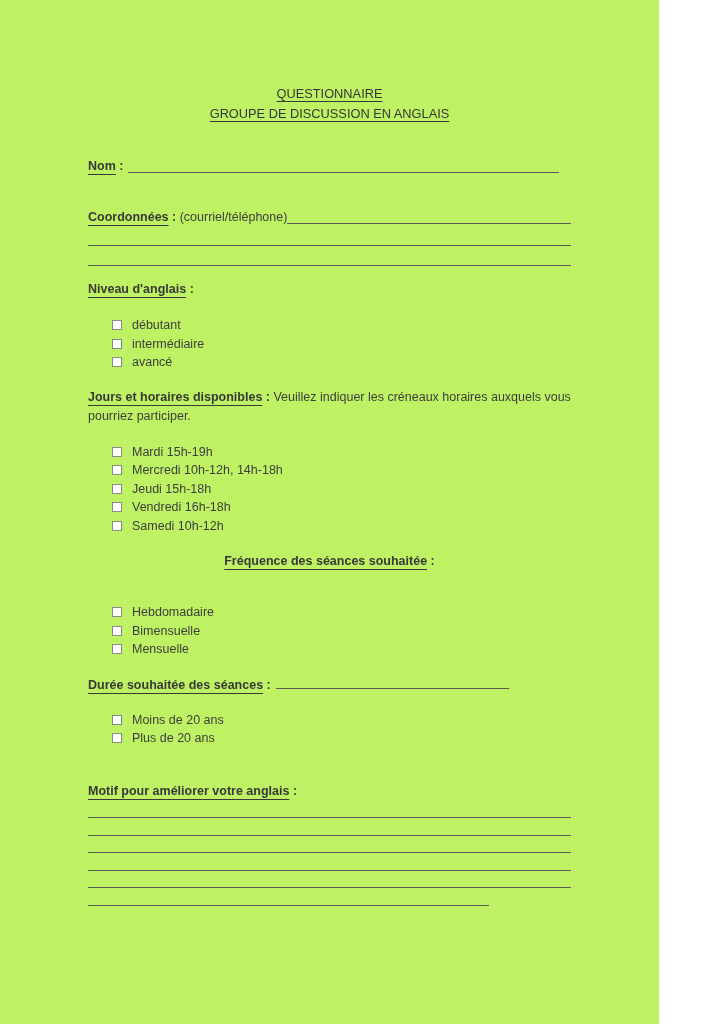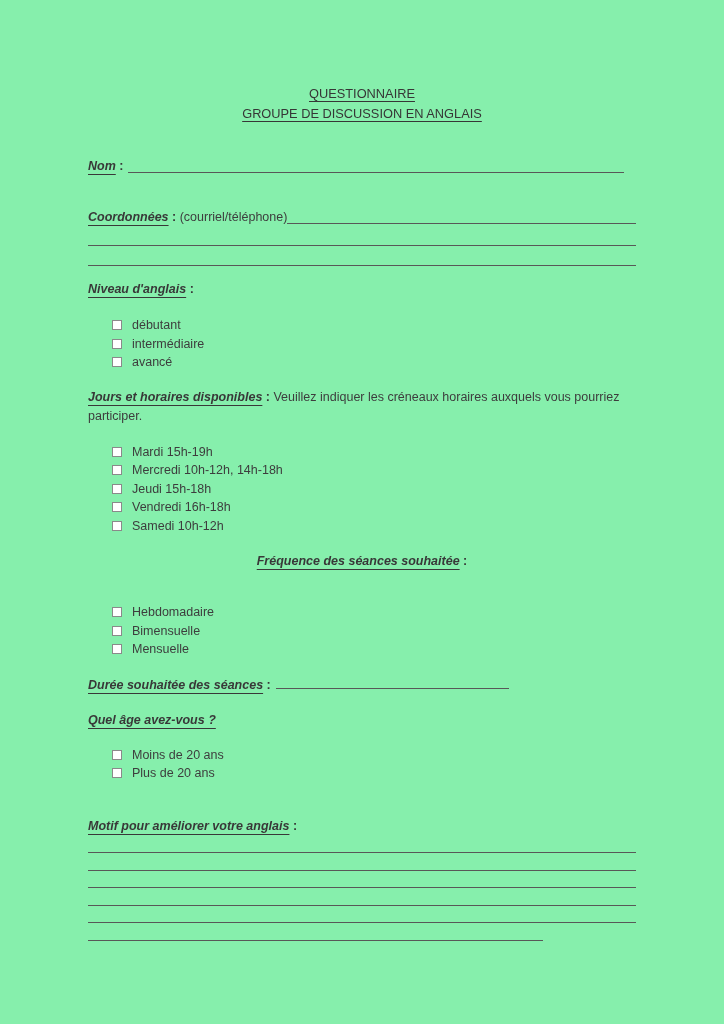--- a/index.html
+++ b/index.html
@@ -5,32 +5,31 @@
   * { margin: 0; padding: 0; box-sizing: border-box; }
   html, body { background: #ffffff; }
   body {
     width: 724px; height: 1024px;
     font-family: "Liberation Sans", "DejaVu Sans", sans-serif;
     color: #3d3d3d;
     font-size: 12.5px;
     overflow: hidden;
   }
   .page {
-    width: 724px; height: 1024px;
+    width: 659px; height: 1024px;
     padding: 84px 88px 0 88px;
-    background: #86efac;
+    background: #bef264;
   }
   .title-block { text-align: center; line-height: 20px; font-size: 12.8px; color: #363636; }
   .title-block .tline { text-decoration: underline; text-decoration-thickness: 1.2px; text-underline-offset: 3px; }
 
   .label-b {
     font-weight: bold; color: #383838;
     text-decoration: underline; text-decoration-thickness: 1.2px; text-underline-offset: 3.5px;
     white-space: nowrap;
-    font-style: italic;
   }
   .sep { font-weight: bold; color: #383838; white-space: pre; }
   .plain { color: #3d3d3d; }
 
   .row { display: flex; align-items: flex-end; line-height: 19px; }
   .fill-line { flex: 1; border-bottom: 1.5px solid #585858; margin: 0 0 3px 5px; height: 12px; }
   .fill-line.short-right { margin-right: 12px; }
   .fixed-line { display: inline-block; width: 233px; border-bottom: 1.5px solid #585858; height: 12px; margin-left: 5px; }
 
   .write-line { height: 19px; border-bottom: 1.5px solid #585858; }
@@ -149,23 +148,20 @@
     <div class="opt">
       <span class="cbox"></span>
       <span class="olabel">Mensuelle</span>
     </div>
   </div>
 
   <div class="para m-duree">
     <span class="label-b">Durée souhaitée des séances</span><span class="sep"> :</span><span class="fixed-line"></span>
   </div>
 
-  <div class="para m-age">
-    <span class="label-b">Quel âge avez-vous ?</span>
-  </div>
   <div class="opts m-list4">
     <div class="opt">
       <span class="cbox"></span>
       <span class="olabel">Moins de 20 ans</span>
     </div>
     <div class="opt">
       <span class="cbox"></span>
       <span class="olabel">Plus de 20 ans</span>
     </div>
   </div>

